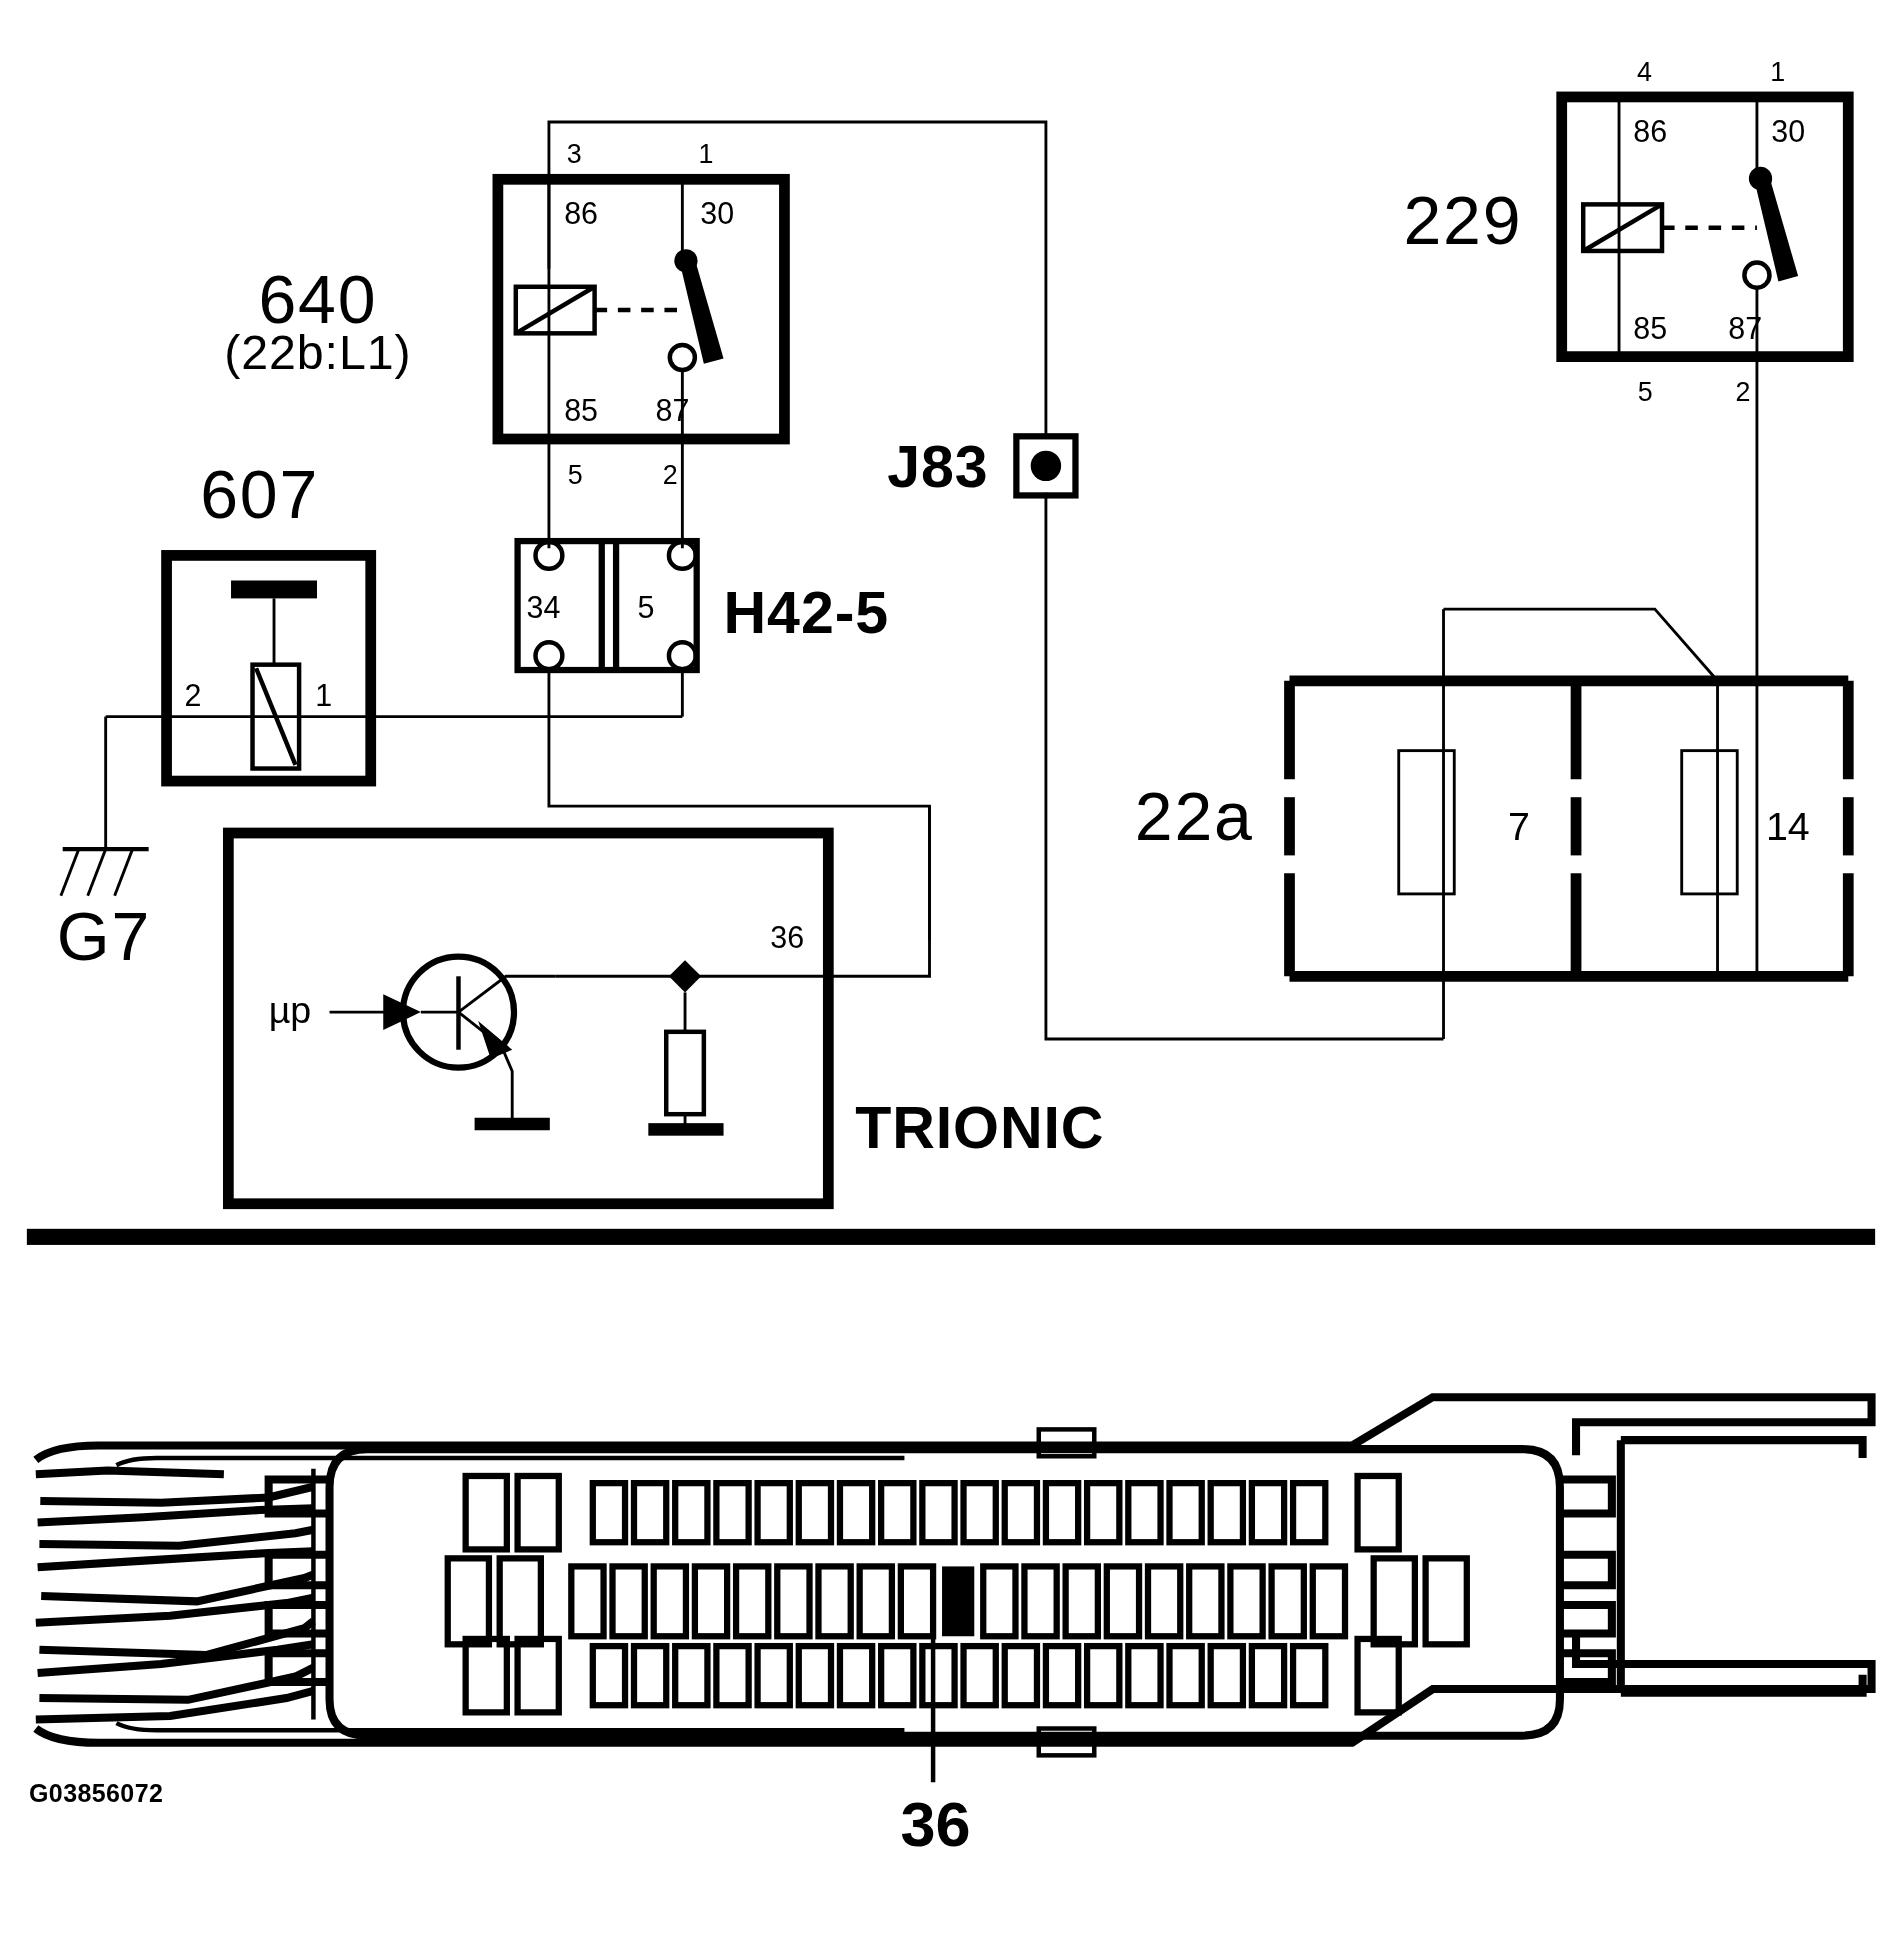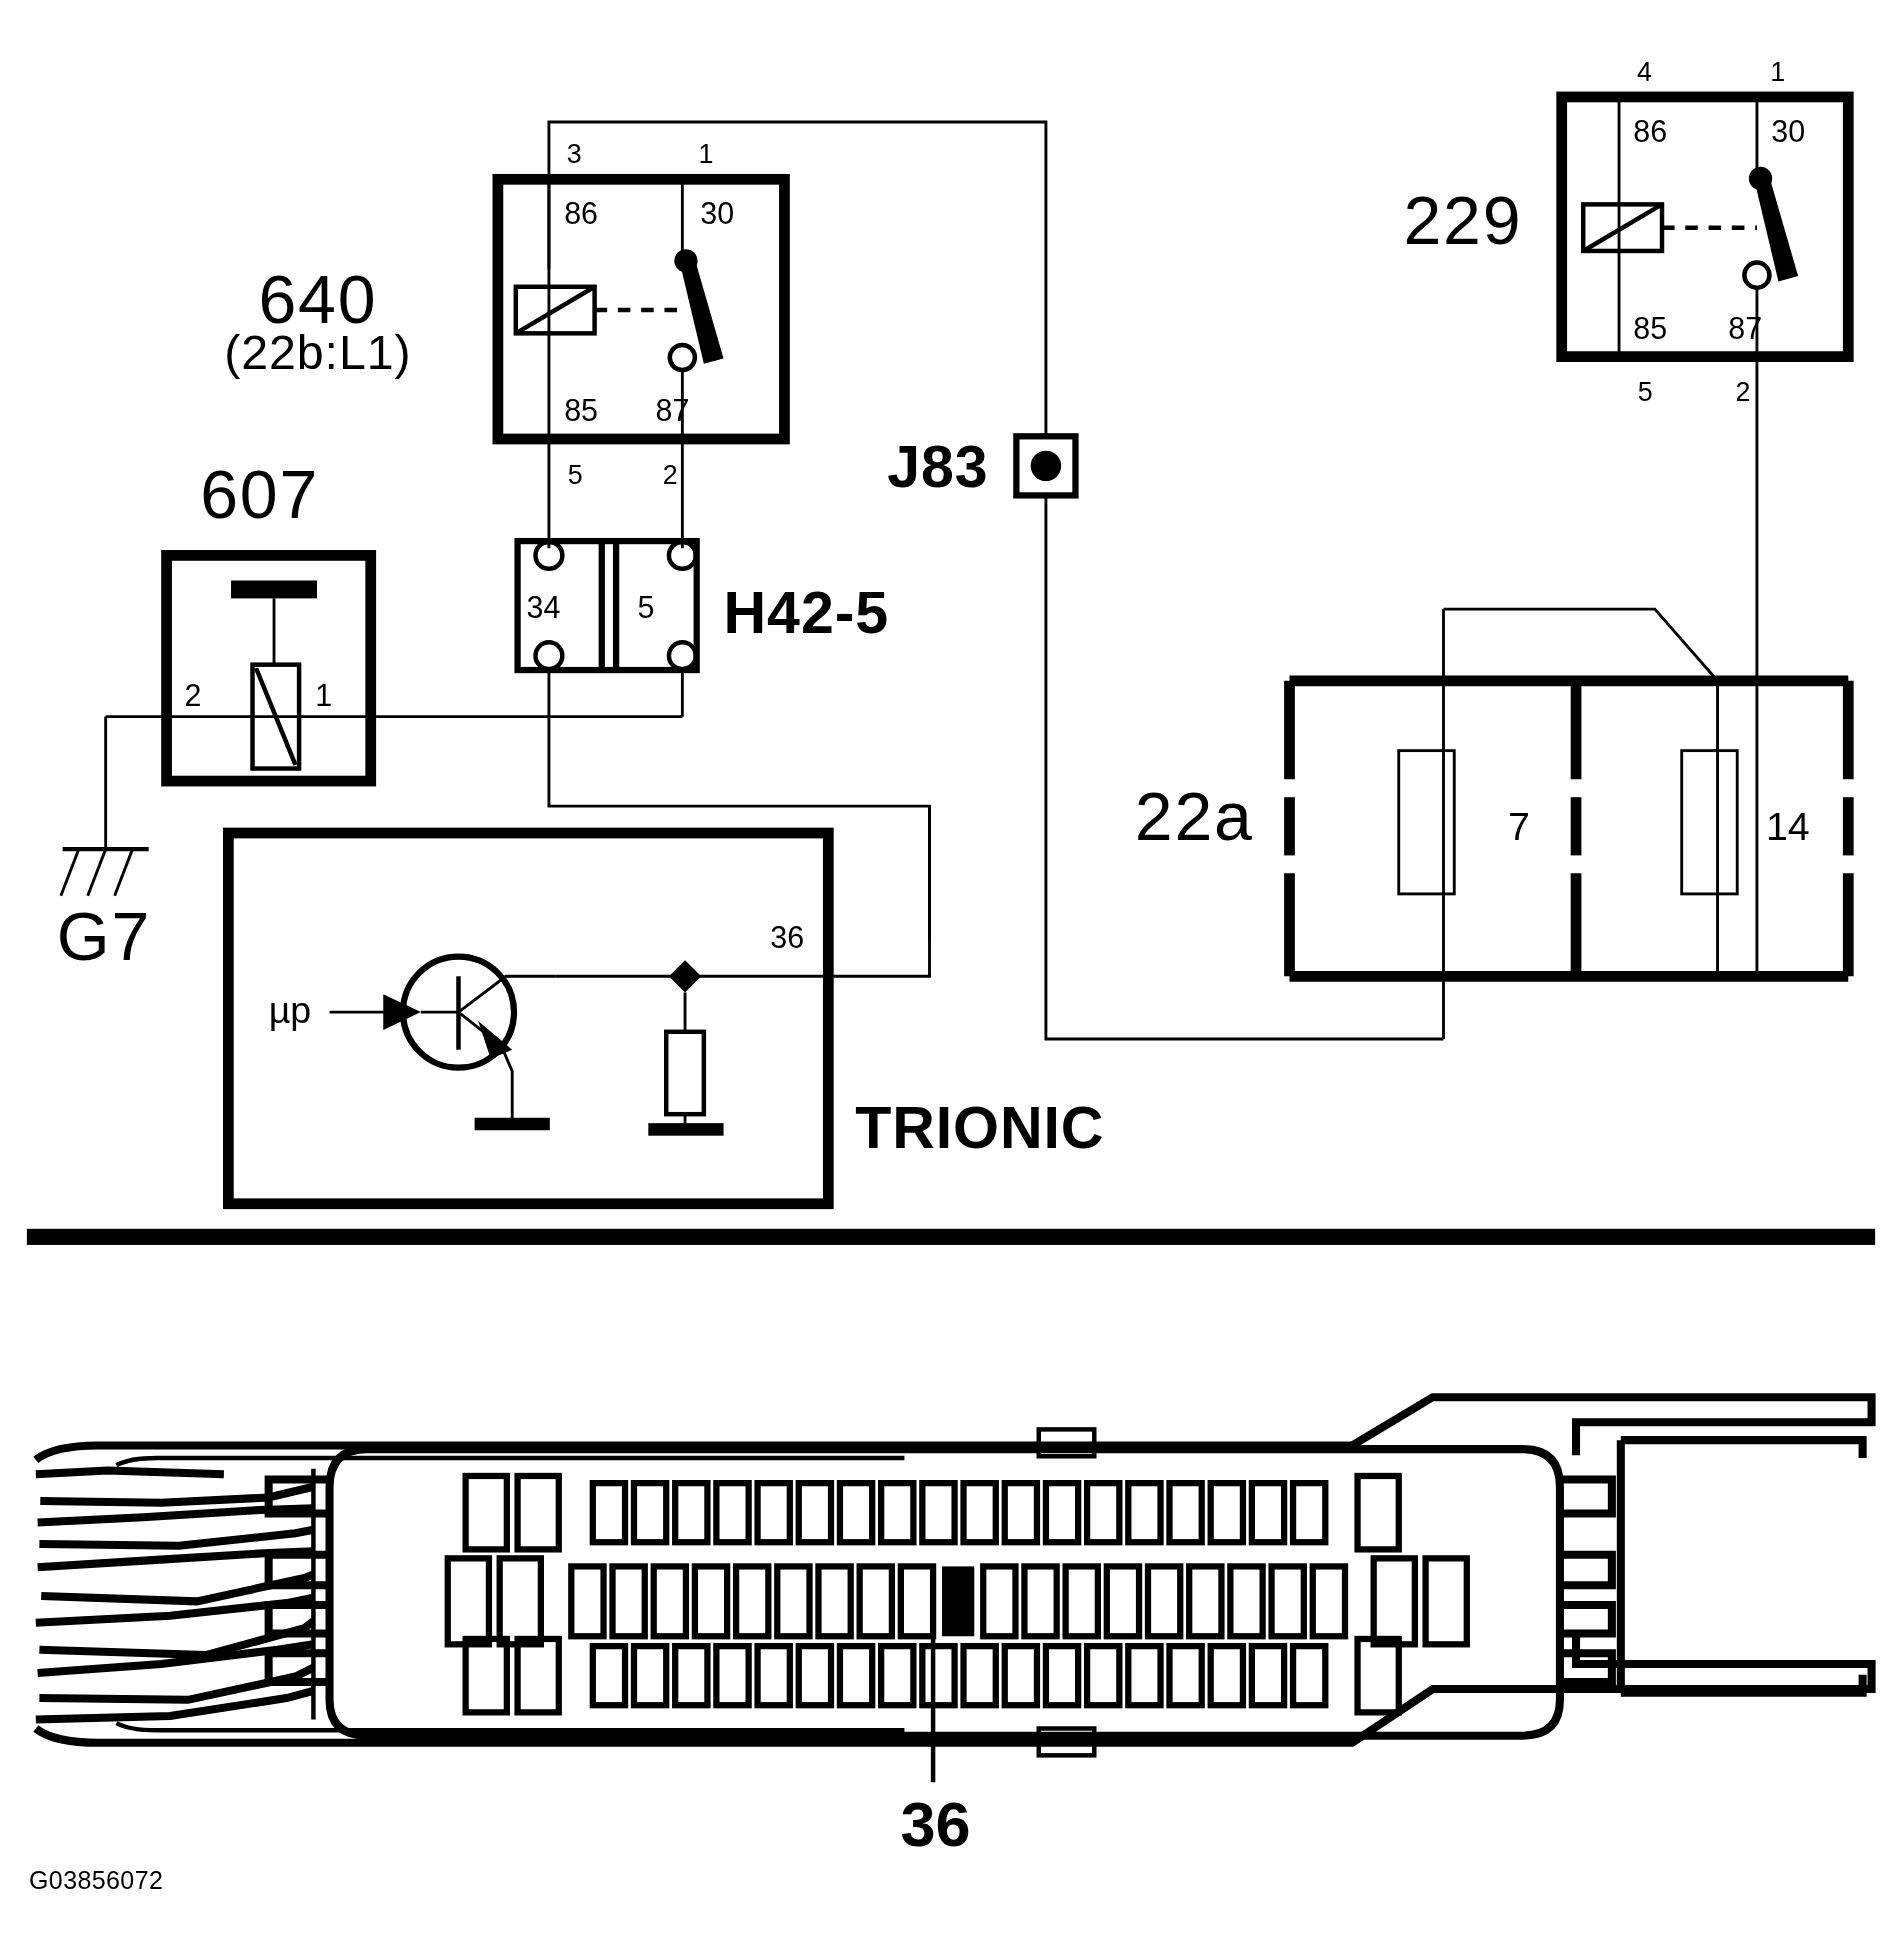--- a/index.html
+++ b/index.html
@@ -366,17 +366,17 @@
 
     <g>
       <path class="w-med" d="M 1042 1778 L 1042 1990"></path>
     </g>
 
   </svg>
 
   <div style="position:absolute; left:873px; top:1788px; width:125px; text-align:center;
               font-family:'Liberation Sans',sans-serif; font-size:63px; font-weight:700;">36</div>
 
-  <div style="position:absolute; left:29px; top:1866px;
-              font-family:'Liberation Sans',sans-serif; font-size:25px; font-weight:400; letter-spacing:0.4px;">G03856072</div>
+  <div style="position:absolute; left:29px; top:1779px;
+              font-family:'Liberation Sans',sans-serif; font-size:25px; font-weight:700; letter-spacing:0.4px;">G03856072</div>
 
 </div>
 
 
 </body></html>

